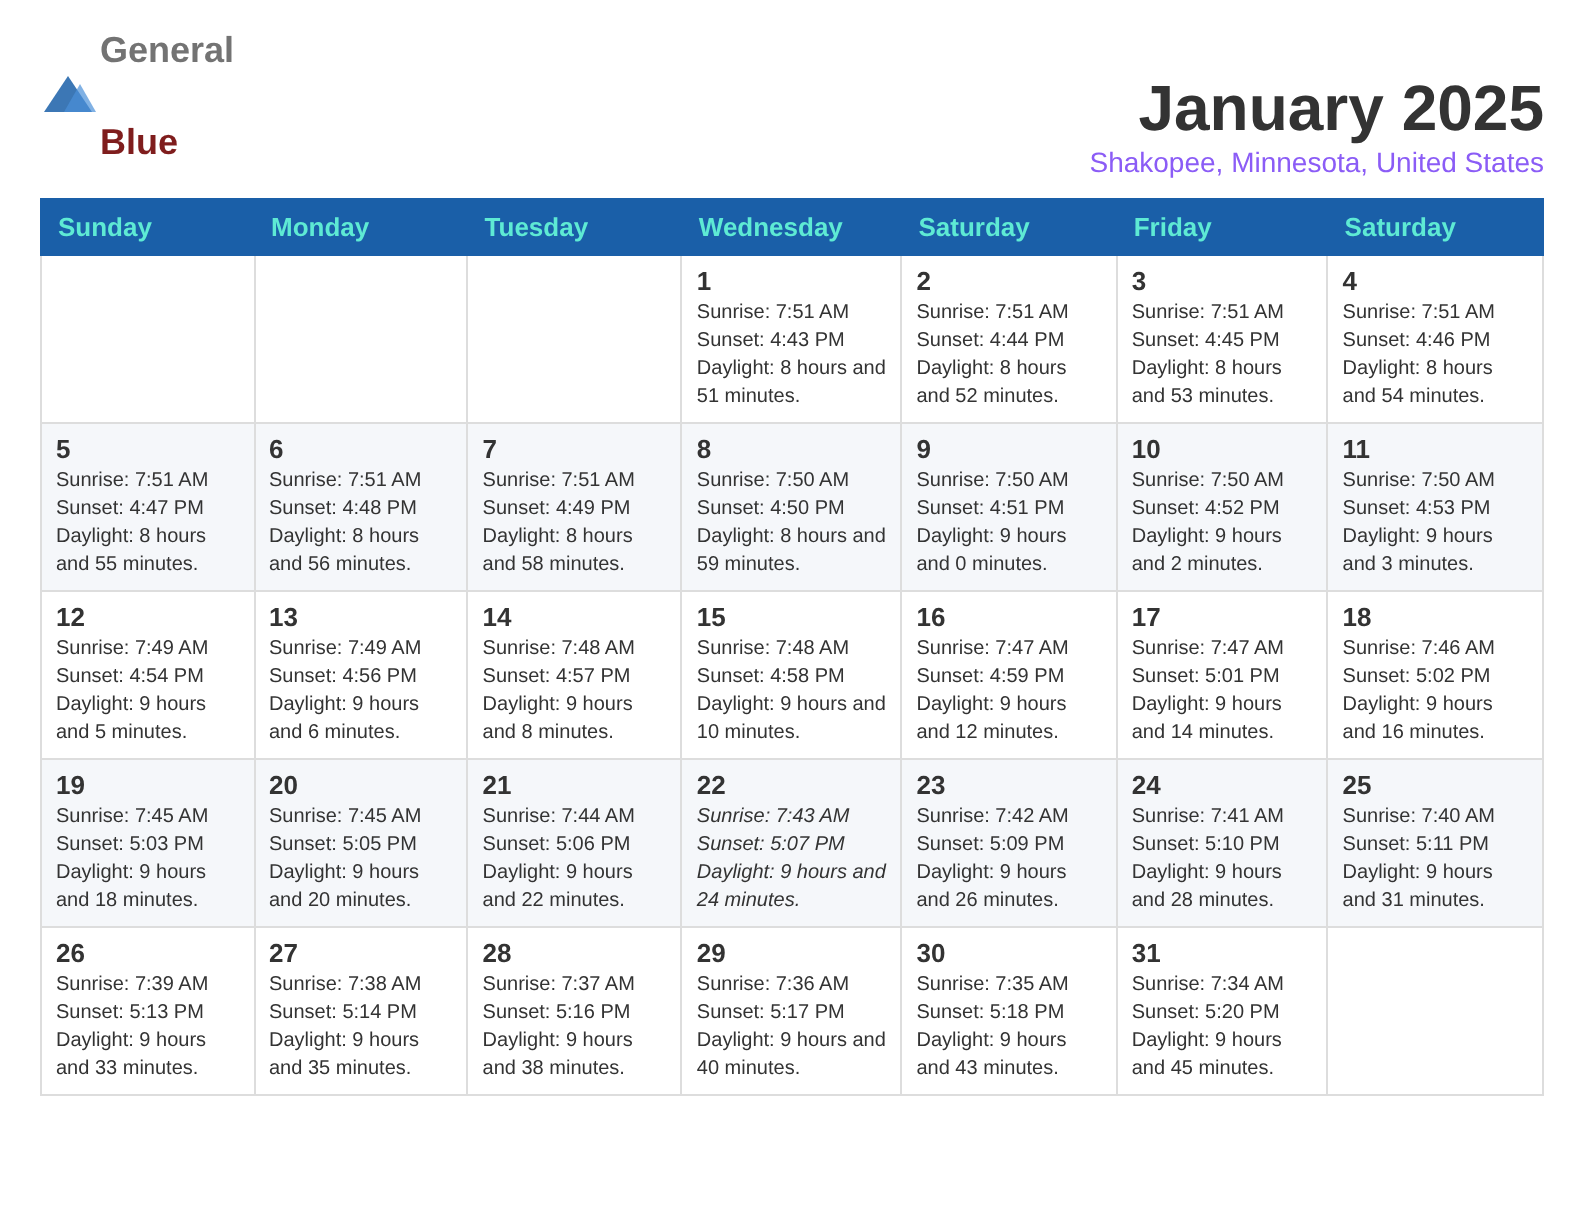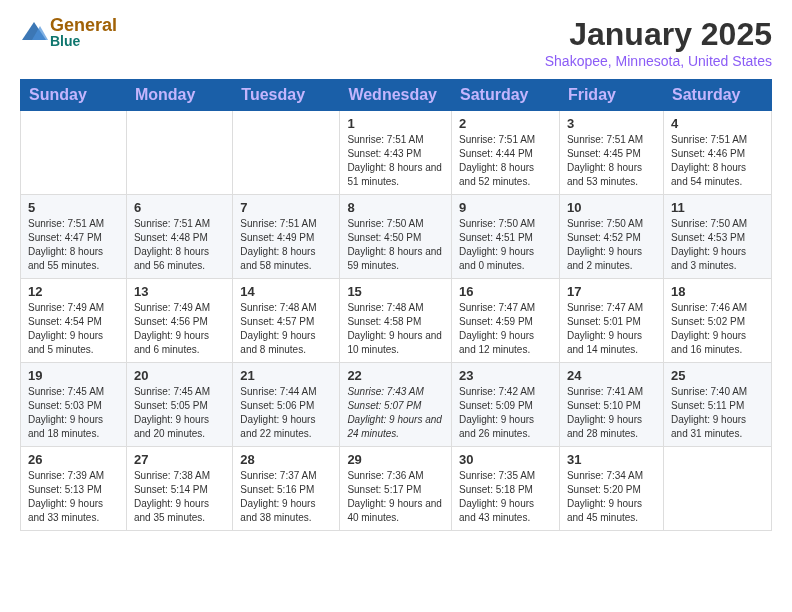--- a/index.html
+++ b/index.html
@@ -24,55 +24,57 @@
       align-items: center;
     }
     .logo-text {
       display: flex;
       flex-direction: column;
       line-height: 1;
     }
     .logo-general {
       font-size: 18px;
       font-weight: bold;
-      color: #a16207;
+      color: #737373;
     }
     .logo-blue {
-      font-size: 14px;
-      font-weight: bold;
-      color: #0f766e;
+      font-size: 18px;
+      font-weight: bold;
+      color: #7f1d1d;
+      margin-top: 28px;
     }
     .logo-icon {
       width: 28px;
       height: 28px;
       margin-right: 2px;
     }
     .title-area {
       text-align: right;
     }
     .month-title {
       font-size: 32px;
       font-weight: bold;
       color: #333;
+      margin-top: 20px;
     }
     .location {
       font-size: 14px;
       color: #8b5cf6;
     }
     .calendar {
       width: 100%;
       border-collapse: collapse;
       border: 1px solid #ccc;
     }
     .calendar th {
       background-color: #1a5fa8;
-      color: #c4b5fd;
+      color: #5eead4;
       text-align: left;
       padding: 6px 8px;
-      font-size: 16px;
+      font-size: 13px;
       font-weight: bold;
       border: 1px solid #1a5fa8;
     }
     .calendar td {
       vertical-align: top;
       padding: 5px 7px;
       border: 1px solid #ddd;
       font-size: 10.5px;
       color: #333;
       width: 113px;

